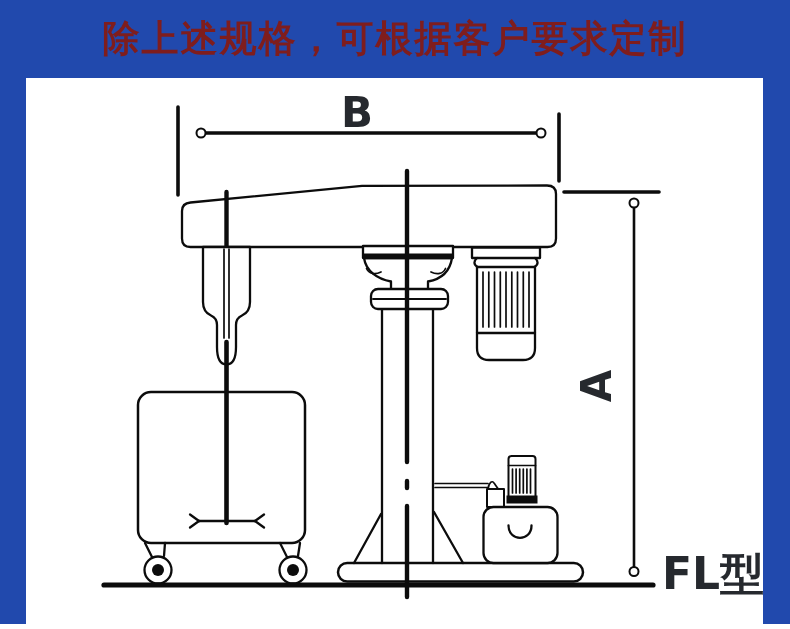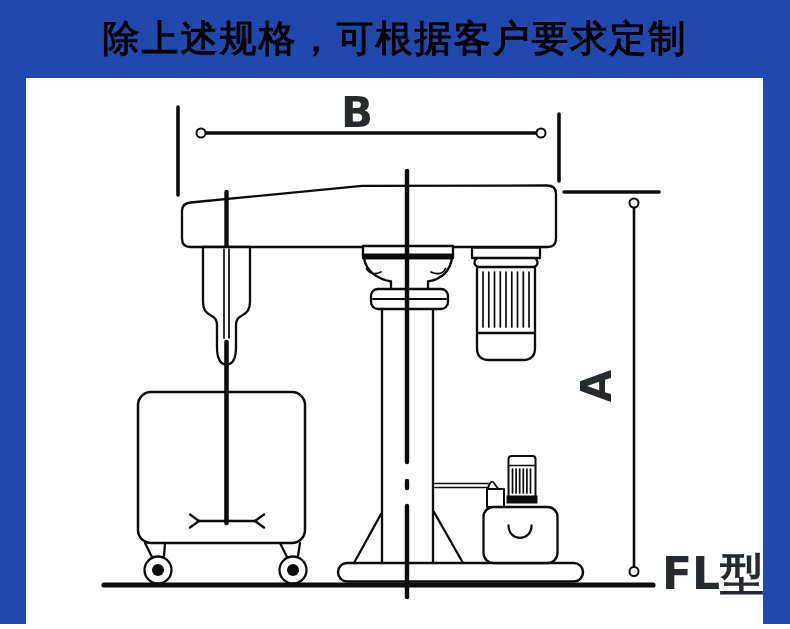--- a/index.html
+++ b/index.html
@@ -10,21 +10,21 @@
   }
   .frame{
     position:absolute;left:0;top:0;width:790px;height:624px;
     background:var(--frame-blue,#2149ad);
   }
   .banner{
     position:absolute;left:0;top:0;width:790px;height:78px;
     display:flex;align-items:center;justify-content:center;
   }
   .banner-title{
-    color:#000000;font-size:37px;font-weight:bold;letter-spacing:2px;
+    color:#7f1d1d;font-size:37px;font-weight:bold;letter-spacing:2px;
     font-family:"DejaVu Sans","Liberation Sans",sans-serif;
     white-space:nowrap;
   }
   .panel{
     position:absolute;left:26px;top:78px;width:737px;height:546px;
     background:var(--panel-white,#ffffff);
   }
   svg.diagram{position:absolute;left:0;top:0;width:790px;height:629px;}
   .ln{fill:none;stroke:var(--line-black,#0c0c0c);stroke-width:2.3px;stroke-linecap:round;stroke-linejoin:round;}
   .fw{fill:var(--panel-white,#ffffff);stroke:var(--line-black,#0c0c0c);stroke-width:2.3px;stroke-linejoin:round;}

